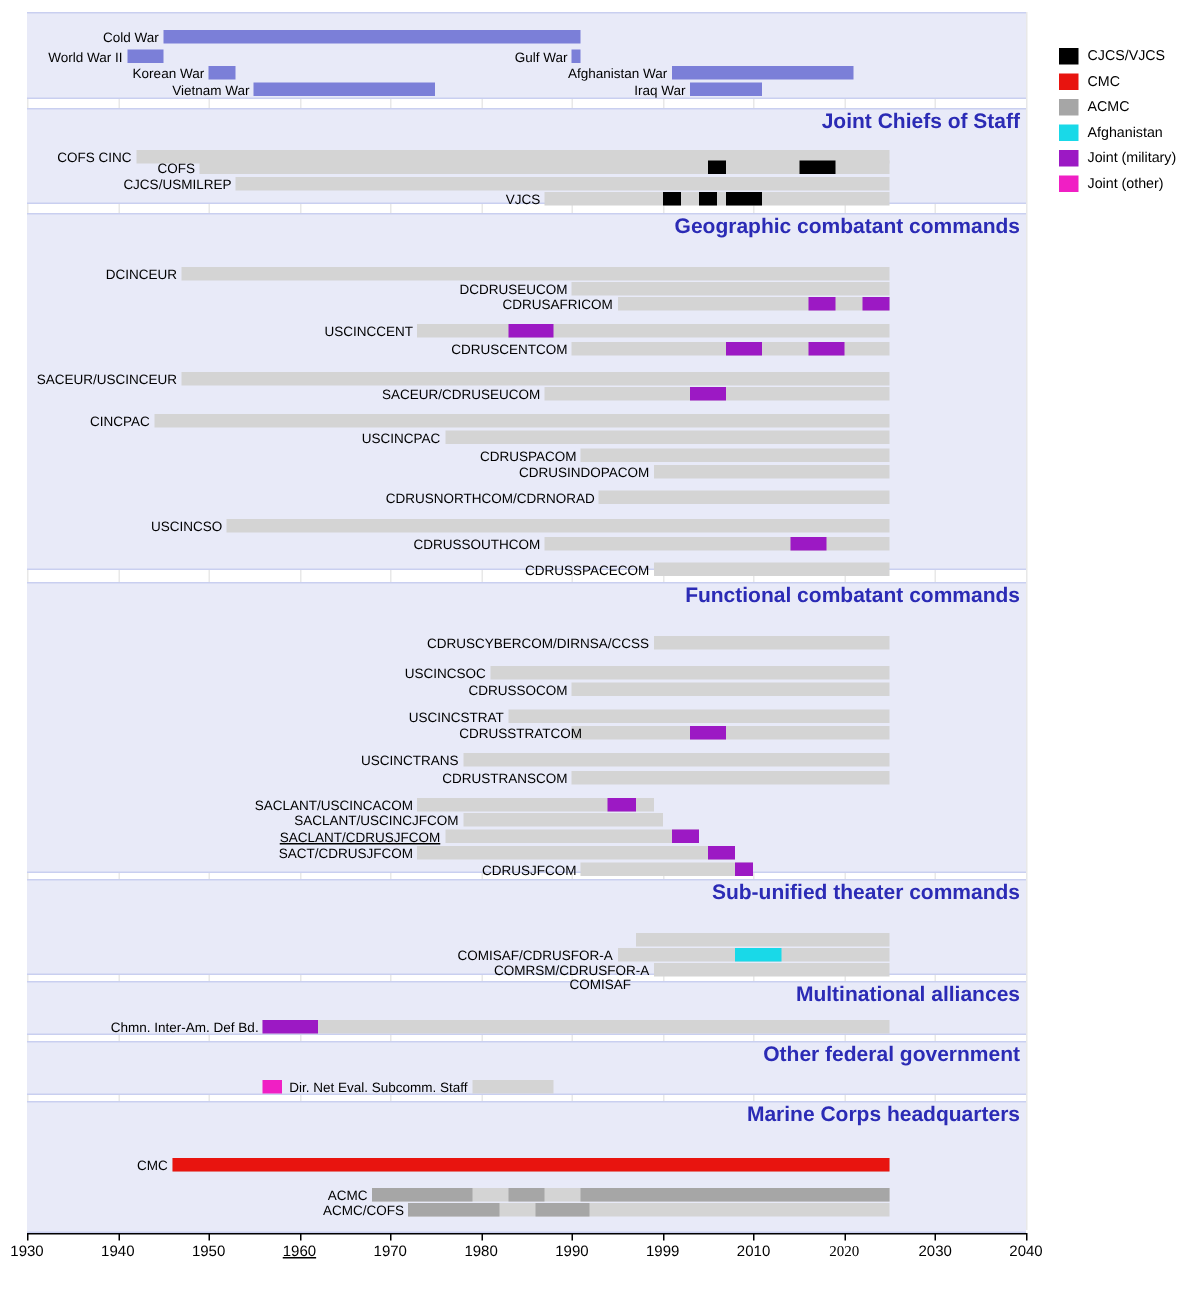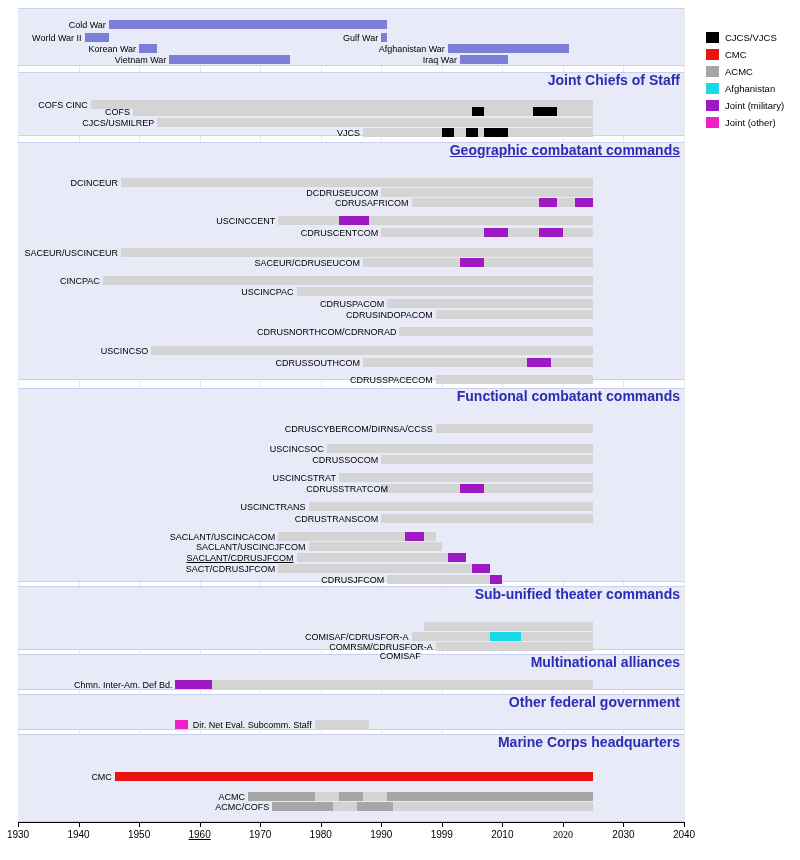--- a/index.html
+++ b/index.html
@@ -119,21 +119,21 @@
       <div class="gridline" style="left: 363.273px;"></div>
       <div class="gridline" style="left: 423.818px;"></div>
       <div class="gridline" style="left: 484.364px;"></div>
       <div class="gridline" style="left: 544.909px;"></div>
       <div class="gridline" style="left: 605.455px;"></div>
       <div class="gridline" style="left: 666px;"></div>
       <div class="section" style="top: 0px; height: 56px;"></div>
       <div class="section" style="top: 64px; height: 62px;"></div>
       <div class="section-label" style="top: 66px;">Joint Chiefs of Staff</div>
       <div class="section" style="top: 134px; height: 236px;"></div>
-      <div class="section-label" style="top: 136px; text-decoration: underline;">Geographic combatant commands</div>
+      <div class="section-label" style="top: 136px;">Geographic combatant commands</div>
       <div class="section" style="top: 380px; height: 192px;"></div>
       <div class="section-label" style="top: 382px;">Functional combatant commands</div>
       <div class="section" style="top: 578px; height: 62px;"></div>
       <div class="section-label" style="top: 580px;">Sub-unified theater commands</div>
       <div class="section" style="top: 646px; height: 34px;"></div>
       <div class="section-label" style="top: 648px;">Multinational alliances</div>
       <div class="section" style="top: 686px; height: 34px;"></div>
       <div class="section-label" style="top: 688px;">Other federal government</div>
       <div class="section" style="top: 726px; height: 86px;"></div>
       <div class="section-label" style="top: 728px;">Marine Corps headquarters</div>

